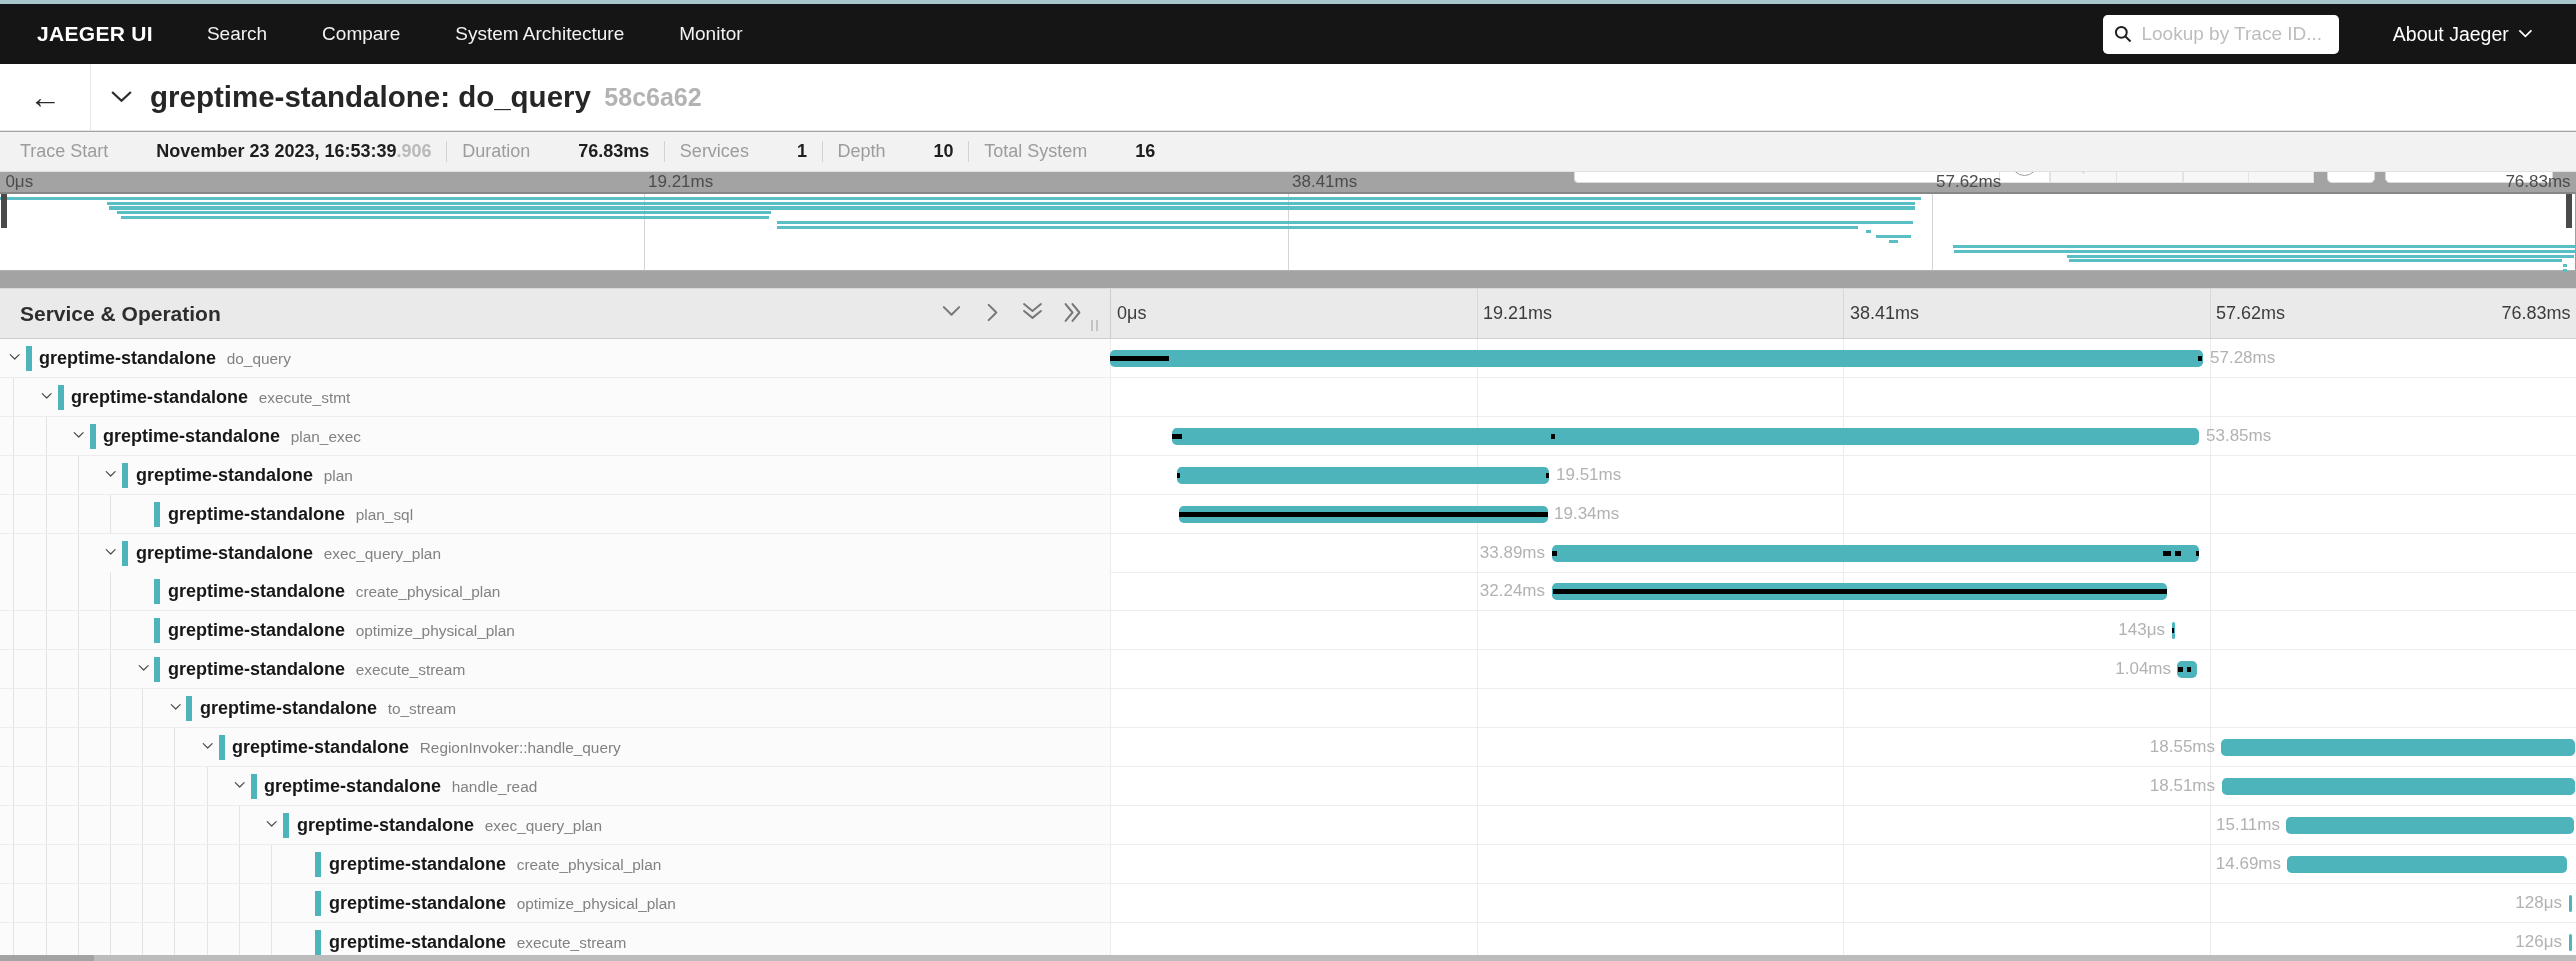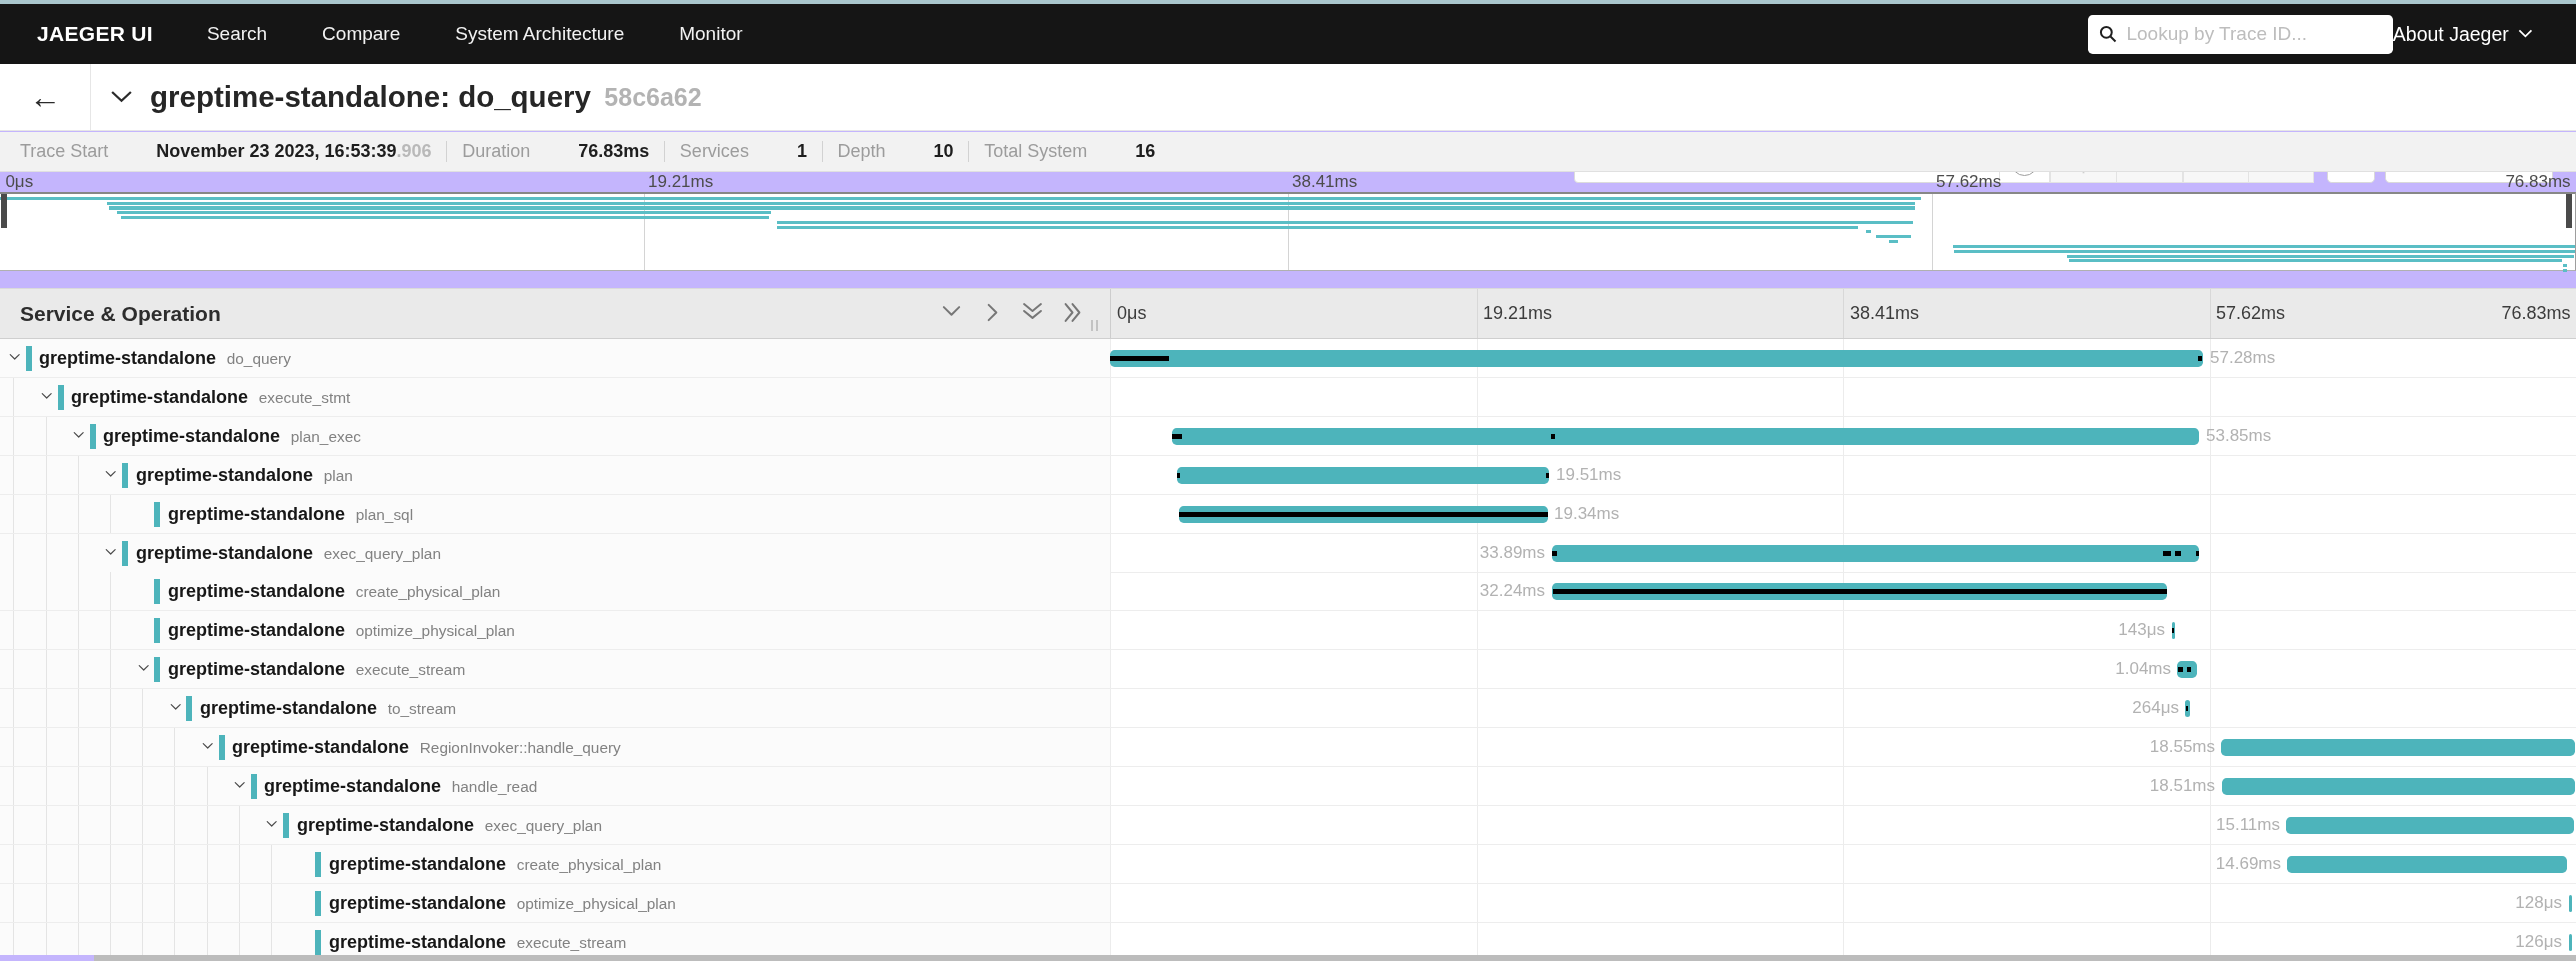--- a/index.html
+++ b/index.html
@@ -1,32 +1,32 @@
 <!DOCTYPE html>
 <html style="font-size:10.7px"><head>
 <meta charset="utf-8">
 <style>
   * { margin:0; padding:0; box-sizing:border-box; }
   html,body { background:#fff; }
   .page {
     position:relative; width:2576px; height:962px; overflow:hidden;
-    font-family:"Liberation Sans","DejaVu Sans",sans-serif; background:#c4b5fd;
+    font-family:"Liberation Sans","DejaVu Sans",sans-serif; background:#a3a3a3;
   }
   
   .top-accent { position:absolute; left:0; top:0; width:100%; height:4px; background:#a9c6cc; }
   .topbar {
     position:absolute; left:0; top:4px; width:100%; height:60px; background:#151515;
     display:flex; align-items:center; padding:0 27px 0 37px;
   }
   .brand { color:#fff; font-size:21px; font-weight:700; letter-spacing:0.3px; margin-right:54px; }
   .nav-link { color:#f2f2f2; font-size:19px; margin-right:55px; cursor:pointer; }
   .topbar-spacer { flex:1; }
   .lookup {
-    width:305px; height:39px; background:#fff; border-radius:4.7px; display:flex; align-items:center;
-    padding:0 10.7px; 
+    width:236px; height:39px; background:#fff; border-radius:4.7px; display:flex; align-items:center;
+    padding:0 10.7px; margin-right:54px;
   }
   .lookup input { border:none; outline:none; font-size:19px; width:100%; font-family:inherit; color:#333; }
   .lookup input::placeholder { color:#bdbdbd; }
   .lookup svg { margin-right:8px; flex:none; }
   .about { color:#fff; font-size:19.5px; display:flex; align-items:center; gap:9.4px; margin-right:16px; cursor:pointer; }
   
   .trace-header { position:absolute; left:0; top:64px; width:100%; height:67px; background:#fff; border-bottom:0.7px solid #e6e6e6; }
   .back-col { position:absolute; left:0; top:0; width:91px; height:100%; border-right:0.7px solid #e6e6e6;
     display:flex; align-items:center; justify-content:center; font-size:32px; color:#2b2b2b; cursor:pointer; }
   .title-collapse { position:absolute; left:101px; top:0; height:100%; width:40px; display:flex; align-items:center; justify-content:center; cursor:pointer; }
@@ -473,25 +473,20 @@
             <span><svg width="13.4" height="13.4" viewBox="0 0 30 30" fill="none" stroke="#4a4a4a" stroke-width="2.6" stroke-linecap="round" stroke-linejoin="round">
                 <path d="M5 8 L15 18 L25 8"></path>
               </svg></span>
           </div>
           <div class="svc-bar" style="left: 186px;"></div>
           <div class="name-wrap" style="left: 200px;">
             <span class="svc-name">greptime-standalone</span>
             <span class="op-name">to_stream</span>
           </div>
         </div>
-        <div class="row-right">
-          <div class="span-bar" style="left: 1075px; width: 5px;"></div>
-          <div class="crit-seg" style="left: 1076px; width: 2px;"></div>
-          <div class="dur-label" style="right: 397px;">264μs</div>
-        </div>
       </div>
       <div class="row" style="top: 389px;">
         <div class="row-left">
           <div class="guide" style="left: 13.4px;"></div>
           <div class="guide" style="left: 46px;"></div>
           <div class="guide" style="left: 78px;"></div>
           <div class="guide" style="left: 110px;"></div>
           <div class="guide" style="left: 142px;"></div>
           <div class="guide" style="left: 174px;"></div>
           <div class="row-chevron" style="left: 200px;">

